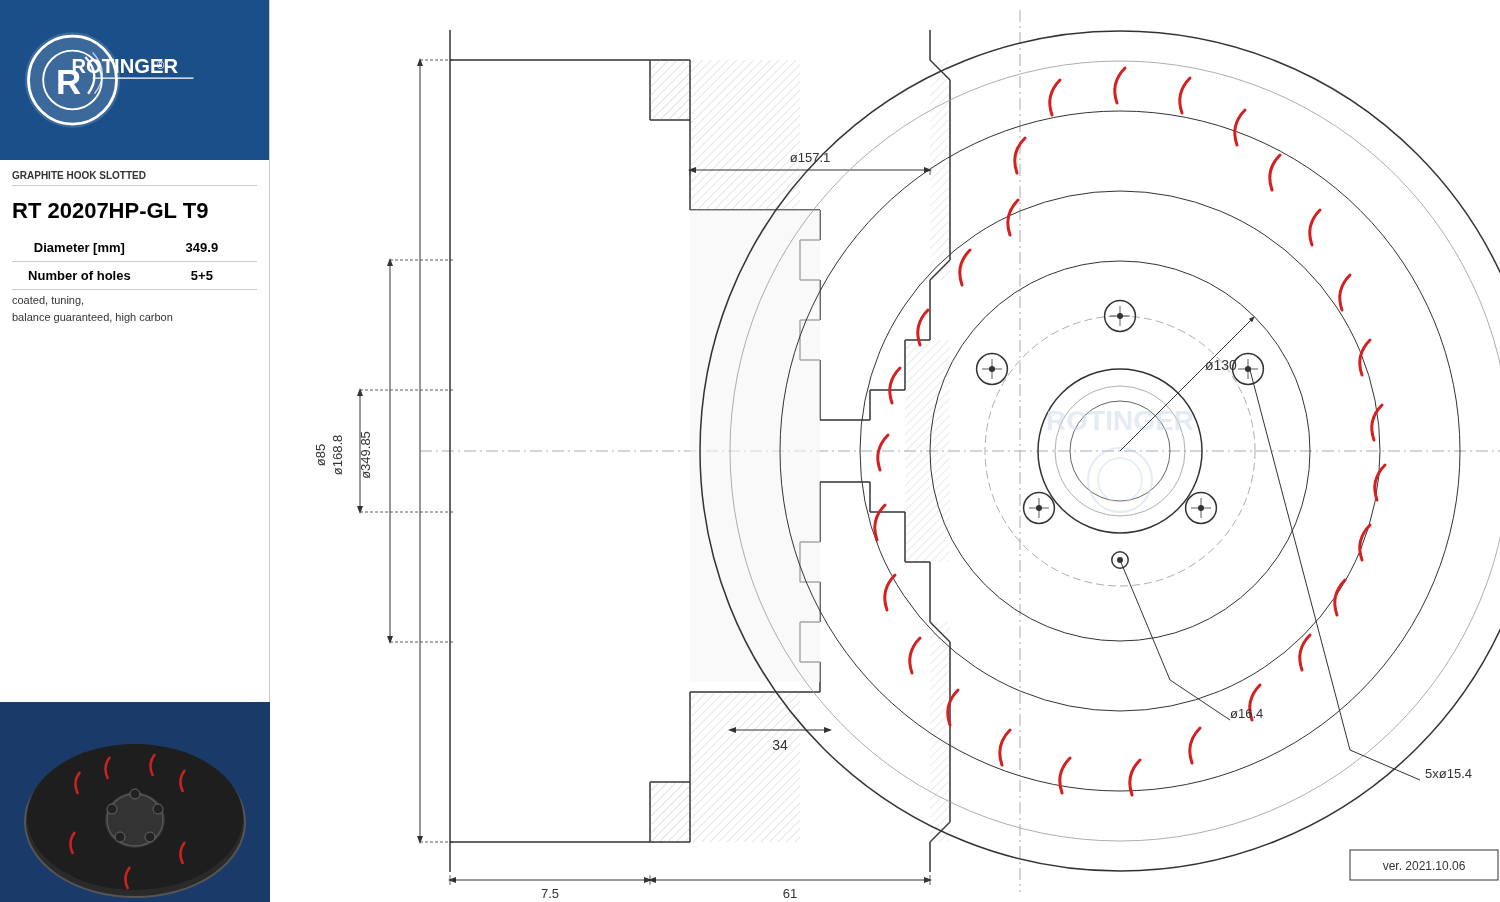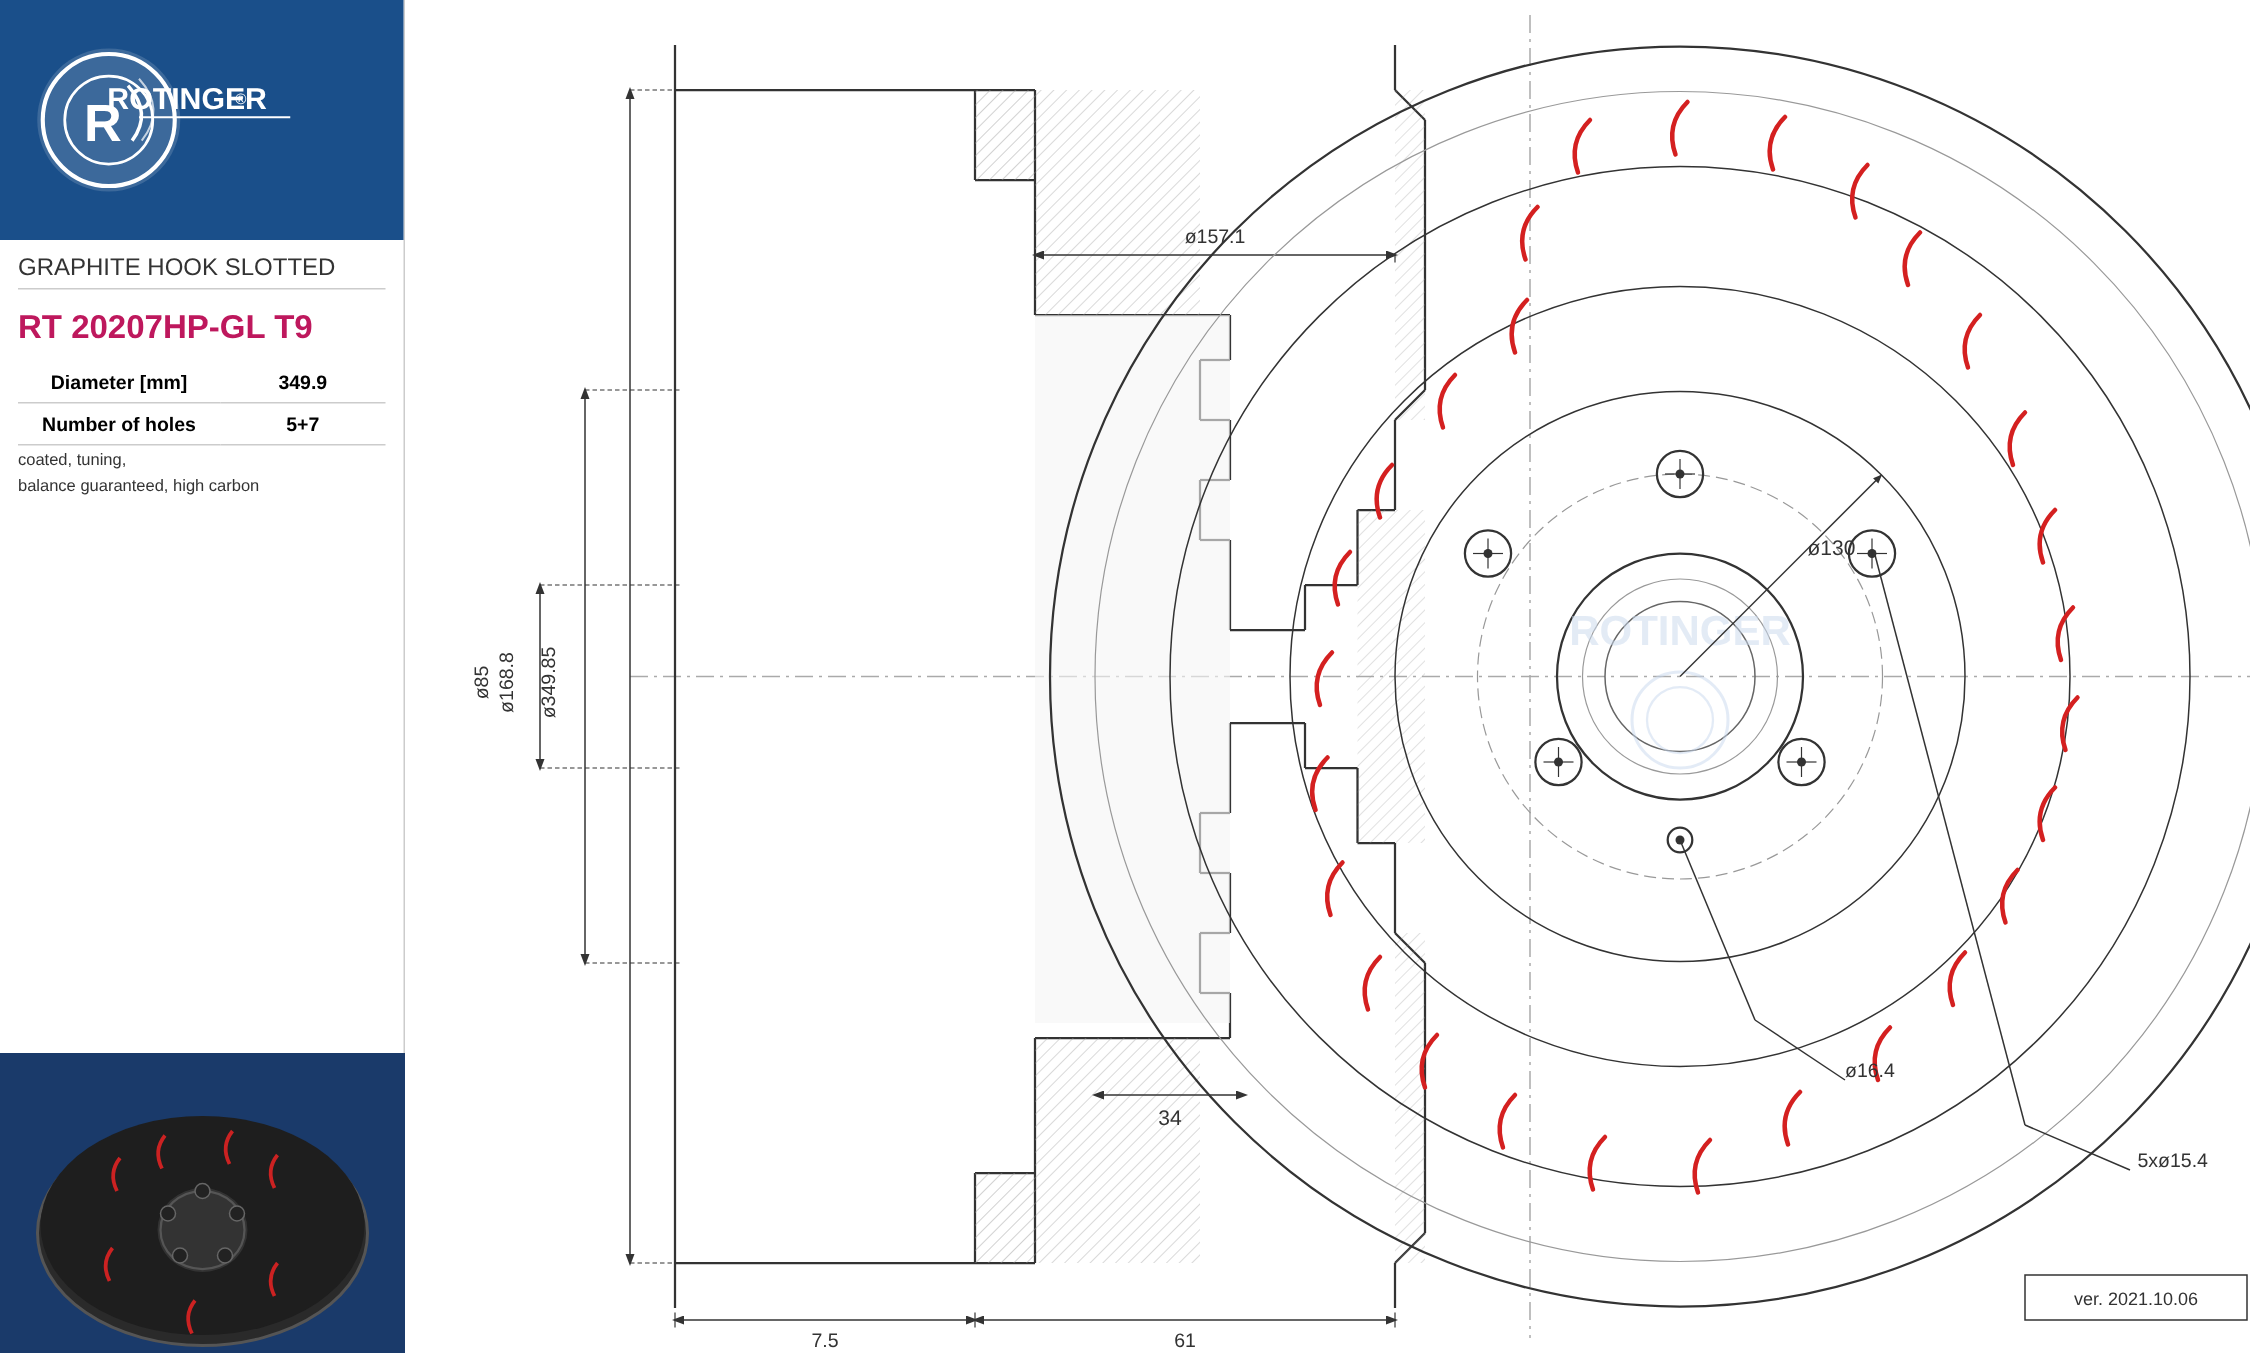--- a/index.html
+++ b/index.html
@@ -35,32 +35,32 @@
       width: 190px;
       height: 110px;
     }
 
     .specs-area {
       padding: 10px 12px;
       flex: 1;
     }
 
     .product-type {
-      font-size: 16px;
-      font-weight: normal;
+      font-size: 10px;
+      font-weight: bold;
       color: #333;
       margin-bottom: 12px;
       padding-bottom: 4px;
       border-bottom: 1px solid #ccc;
     }
 
     .product-name {
       font-size: 22px;
       font-weight: bold;
-      color: #be185d;
+      color: #000000;
       margin-bottom: 10px;
       margin-top: 6px;
     }
 
     .specs-table {
       width: 100%;
       border-collapse: collapse;
       font-size: 13px;
     }
 
@@ -147,21 +147,21 @@
     <div class="product-name">RT 20207HP-GL T9</div>
 
     <table class="specs-table">
       <tbody>
           <tr>
         <td>Diameter [mm]</td>
         <td>349.9</td>
       </tr>
       <tr>
         <td>Number of holes</td>
-        <td>5+7</td>
+        <td>5+5</td>
       </tr>
     </tbody>
       </table>
 
     <div class="specs-note">coated, tuning,<br>balance guaranteed, high carbon</div>
   </div>
 
   <div class="disc-photo">
     <svg width="270" height="200" viewBox="0 0 270 200" xmlns="http://www.w3.org/2000/svg">
 

